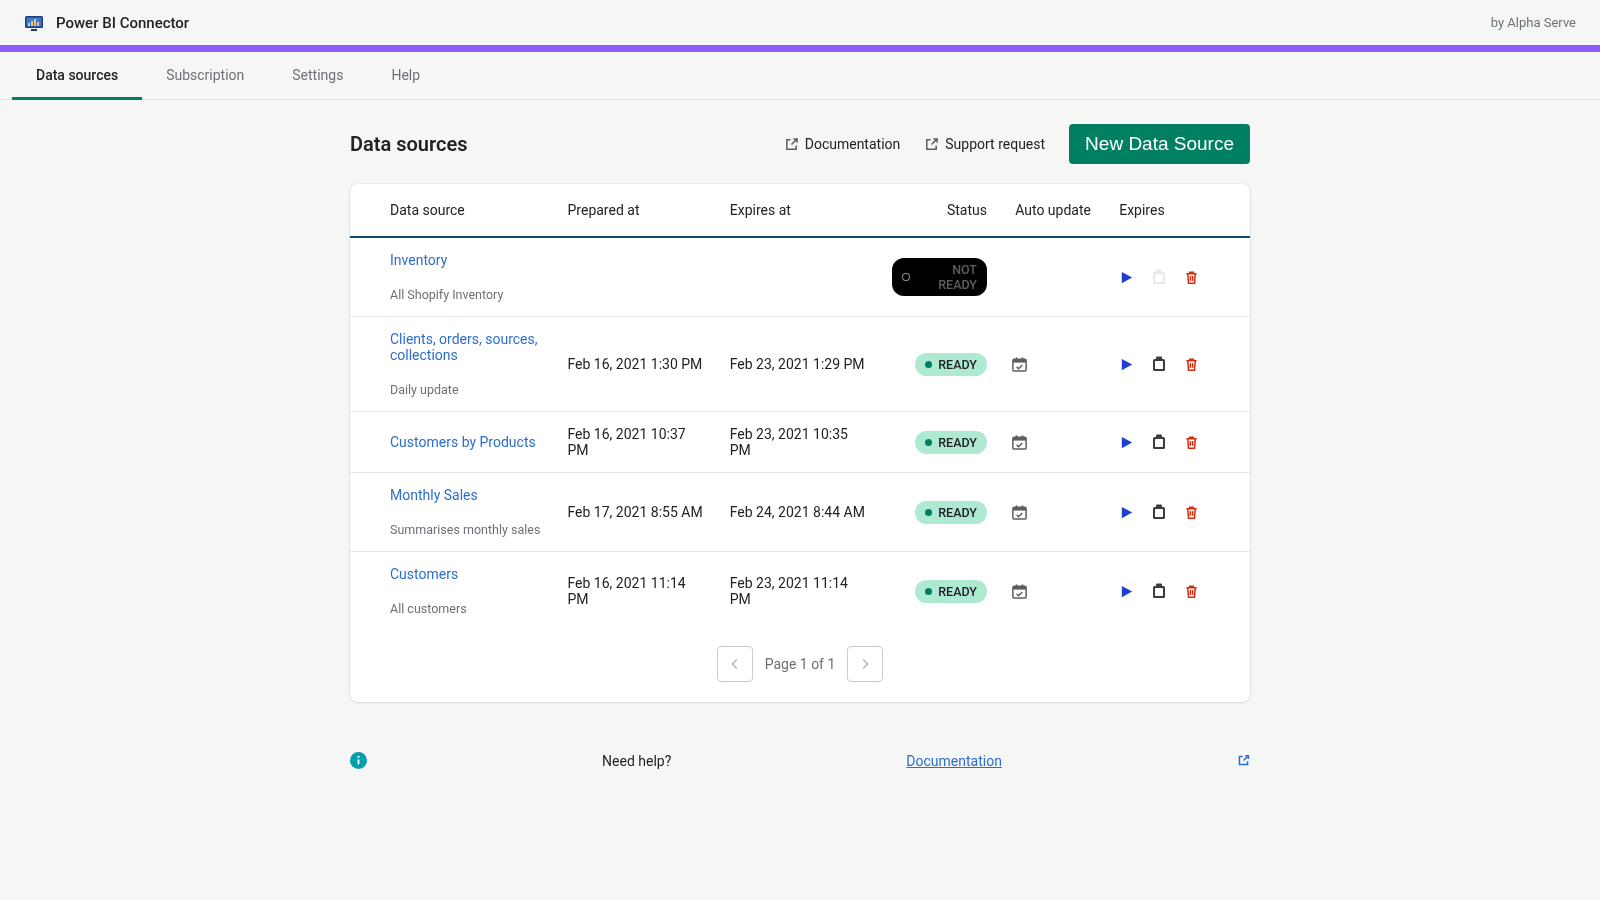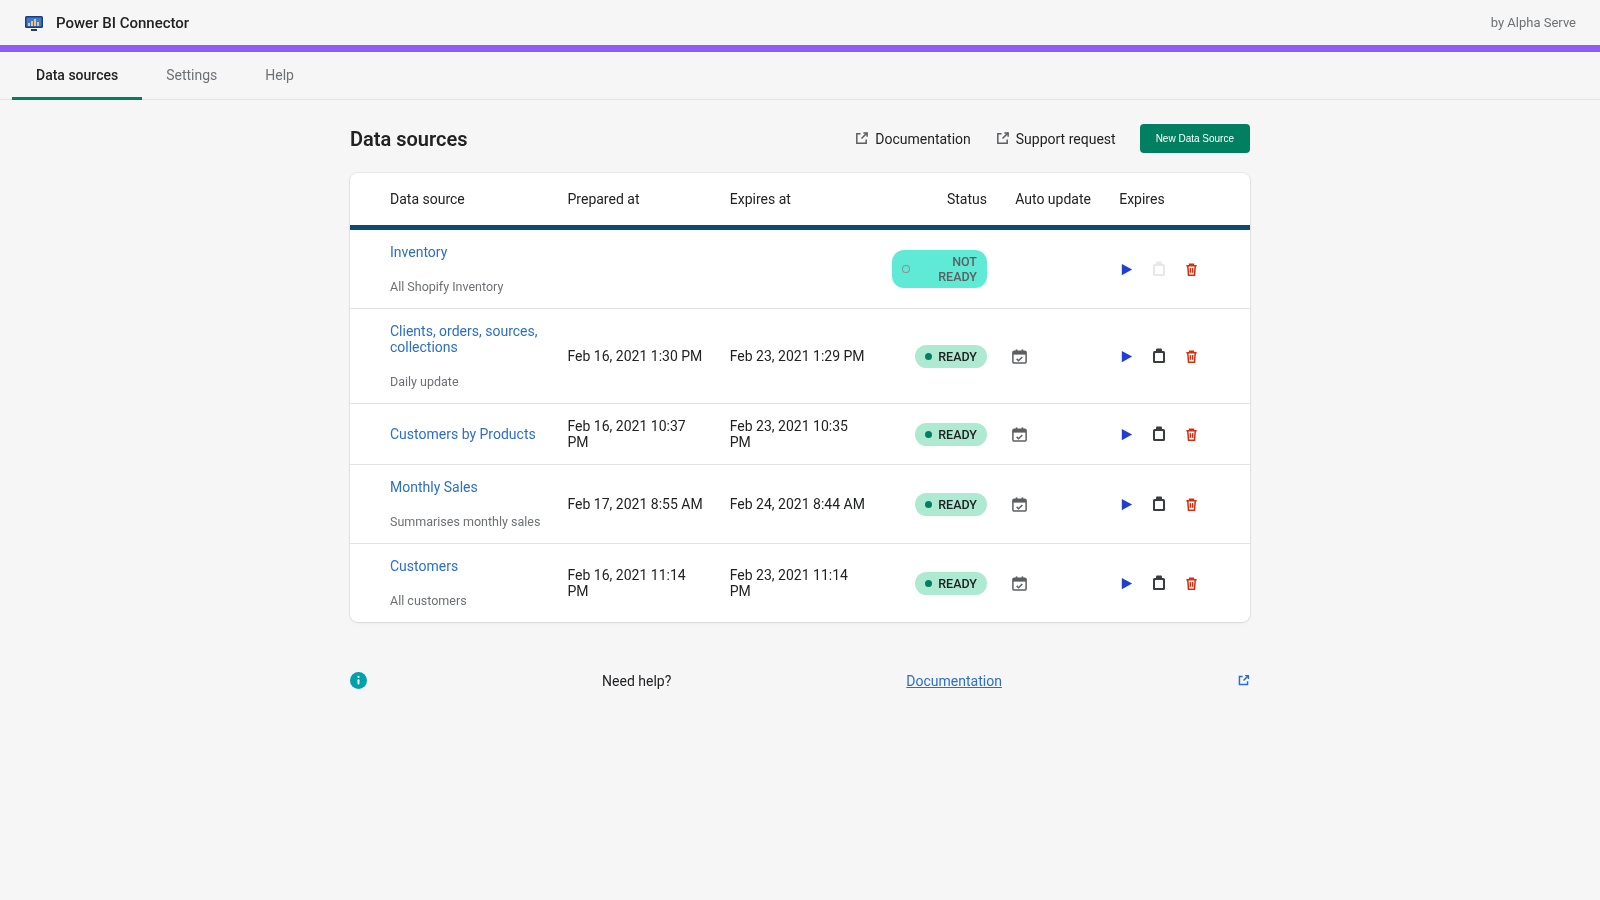--- a/index.html
+++ b/index.html
@@ -15,36 +15,36 @@
 .tab { padding: 0 24px; height: 48px; display: flex; align-items: center; font-size: 14px; color: #6d7175; cursor: pointer; border-bottom: 3px solid transparent; }
 .tab.active { color: #202223; border-bottom-color: #008060; font-weight: 500; }
 
 .main { padding: 24px 0; display: flex; justify-content: center; }
 .content { width: 900px; }
 
 .page-header { display: flex; align-items: center; justify-content: space-between; margin-bottom: 20px; }
 .page-title { font-size: 20px; font-weight: 600; }
 .page-actions { display: flex; align-items: center; gap: 24px; }
 .link-action { display: flex; align-items: center; gap: 6px; color: #202223; cursor: pointer; font-size: 14px; }
-.btn-primary { background: #008060; color: #fff; border: none; padding: 9px 16px; border-radius: 4px; font-size: 10px; font-weight: 500; cursor: pointer; }
+.btn-primary { background: #008060; color: #fff; border: none; padding: 9px 16px; border-radius: 4px; font-size: 19px; font-weight: 500; cursor: pointer; }
 
 .card { background: #fff; border-radius: 8px; box-shadow: 0 0 0 1px rgba(0,0,0,0.05), 0 1px 3px rgba(0,0,0,0.08); padding: 0; }
 
 table { width: 100%; border-collapse: collapse; }
-th { text-align: left; padding: 18px 12px; font-weight: 400; font-size: 14px; color: #202223; border-bottom: 5px solid #0c4a6e; }
+th { text-align: left; padding: 18px 12px; font-weight: 400; font-size: 14px; color: #202223; border-bottom: 2px solid #0c4a6e; }
 th:first-child, td:first-child { padding-left: 40px; }
 th:last-child, td:last-child { padding-right: 40px; }
 td { padding: 14px 12px; border-bottom: 1px solid #e1e3e5; vertical-align: middle; font-size: 14px; }
 tr:last-child td { border-bottom: none; }
 td .ds-name { color: #2c6ecb; cursor: pointer; font-size: 14px; }
 td .ds-desc { color: #6d7175; font-size: 12.5px; margin-top: 19px; }
 
 .badge { display: inline-flex; align-items: center; gap: 6px; padding: 4px 10px; border-radius: 12px; font-size: 12.5px; font-weight: 500; }
 .badge-ready { background: #aee9d1; color: #202223; }
-.badge-notready { background: #5eead4; color: #5c5f62; text-align: right; }
+.badge-notready { background: #000000; color: #5c5f62; text-align: right; }
 .dot { width: 7px; height: 7px; border-radius: 50%; }
 .dot-ready { background: #008060; }
 .dot-notready { width: 8px; height: 8px; border: 1.5px solid #8c9196; border-radius: 50%; background: transparent; }
 
 .col-status { text-align: right; }
 .col-autoupdate { text-align: center; }
 .actions-cell { display: flex; gap: 18px; align-items: center; }
 .icon-btn { cursor: pointer; display: inline-flex; }
 .icon-btn.disabled { opacity: 0.35; cursor: default; }
 
@@ -74,20 +74,21 @@
           <rect x="7" y="16" width="6" height="2" fill="#1f3b78"></rect>
         </svg>
     </span>
     <span class="app-title">Power BI Connector</span>
   </div>
   <span class="byline">by Alpha Serve</span>
 </div>
 
 <div class="tabs">
   <div class="tab active">Data sources</div>
+  <div class="tab">Subscription</div>
   <div class="tab">Settings</div>
   <div class="tab">Help</div>
 </div>
 
 <div class="main">
   <div class="content">
 
     <div class="page-header">
       <h1 class="page-title">Data sources</h1>
       <div class="page-actions">
@@ -337,20 +338,37 @@
                       <path d="M6.8 6.5v5"></path>
                       <path d="M9.2 6.5v5"></path>
                     </svg>
                   </span>
                 </div>
               </td>
             </tr>
           </tbody>
       </table>
 
+      <div class="pagination">
+        <div class="page-btn disabled">
+          <span>
+              <svg width="14" height="14" viewBox="0 0 16 16" fill="none" stroke="#babfc3" stroke-width="2">
+                <path d="M10 3L5 8l5 5"></path>
+              </svg>
+            </span>
+        </div>
+        <span class="page-info">Page 1 of 1</span>
+        <div class="page-btn disabled">
+          <span>
+              <svg width="14" height="14" viewBox="0 0 16 16" fill="none" stroke="#babfc3" stroke-width="2">
+                <path d="M6 3l5 5-5 5"></path>
+              </svg>
+            </span>
+        </div>
+      </div>
     </div>
 
     <div class="help-footer">
       <span>
           <svg width="17" height="17" viewBox="0 0 16 16">
             <circle cx="8" cy="8" r="8" fill="#00a0ac"></circle>
             <rect x="7.1" y="6.8" width="1.8" height="5" fill="#fff" rx="0.9"></rect>
             <circle cx="8" cy="4.6" r="1" fill="#fff"></circle>
           </svg>
         </span>

